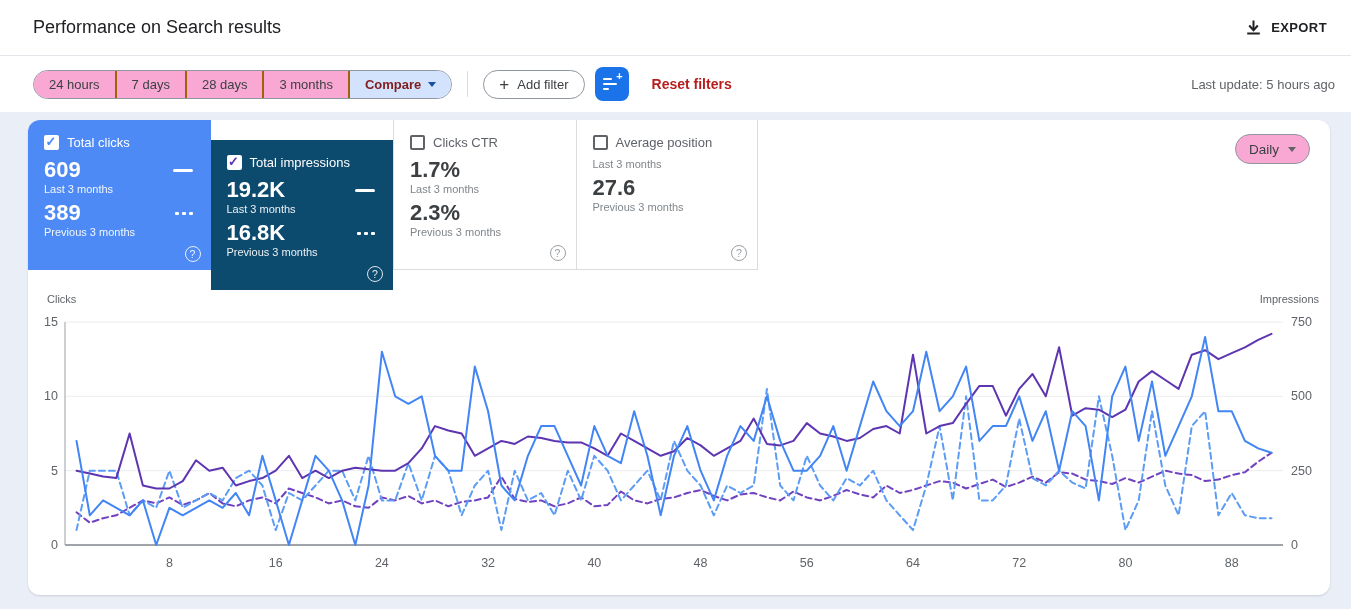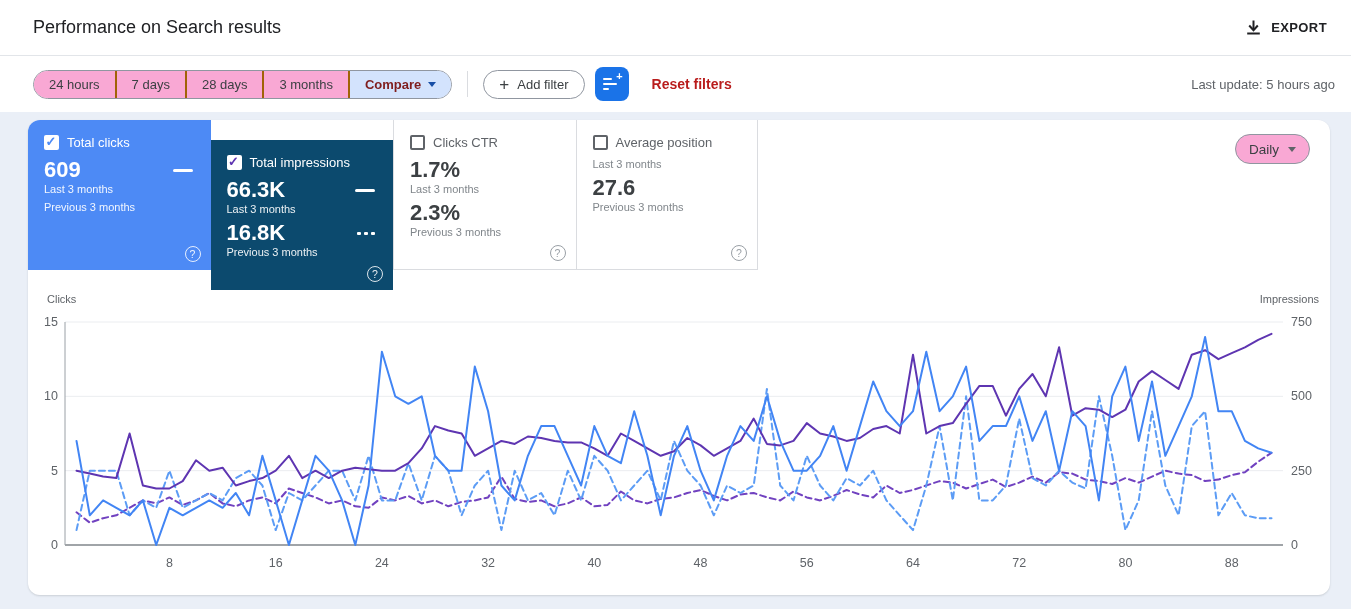--- a/index.html
+++ b/index.html
@@ -141,31 +141,39 @@
       <div class="tile colored t1" style="background: rgb(77, 138, 245);">
         <div class="thead">
           <span class="cb checked"></span>
           <span class="tile-label">Total clicks</span>
         </div>
         <div class="vrow">
             <span class="val">609</span>
             <span class="ind-solid"></span>
           </div>
         <div class="cap">Last 3 months</div>
+        <div class="vrow">
+            <span class="val">389</span>
+            <span class="ind-dots">
+              <i></i>
+              <i></i>
+              <i></i>
+            </span>
+          </div>
         <div class="cap">Previous 3 months</div>
         <span class="help">?</span>
       </div>
 
       <div class="tile colored t2" style="background: #0c4a6e; margin-top: 20px;">
         <div class="thead">
           <span class="cb checked"></span>
           <span class="tile-label">Total impressions</span>
         </div>
         <div class="vrow">
-            <span class="val">66.3K</span>
+            <span class="val">19.2K</span>
             <span class="ind-solid"></span>
           </div>
         <div class="cap">Last 3 months</div>
         <div class="vrow">
             <span class="val">16.8K</span>
             <span class="ind-dots">
               <i></i>
               <i></i>
               <i></i>
             </span>

